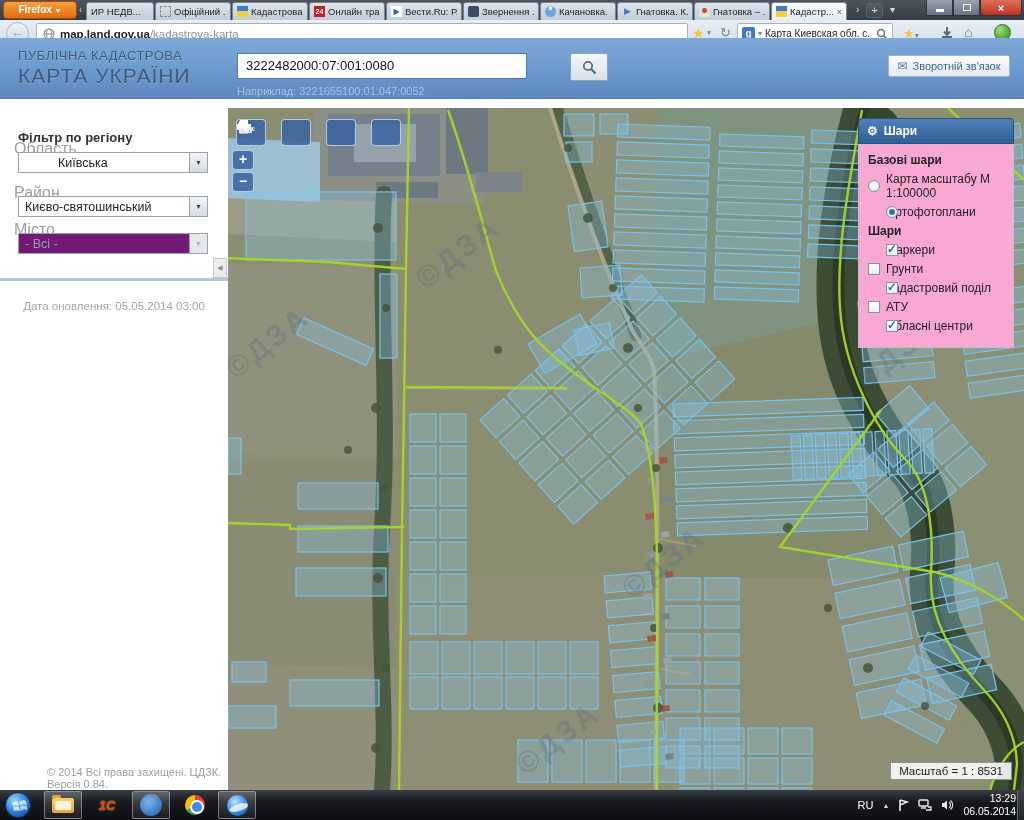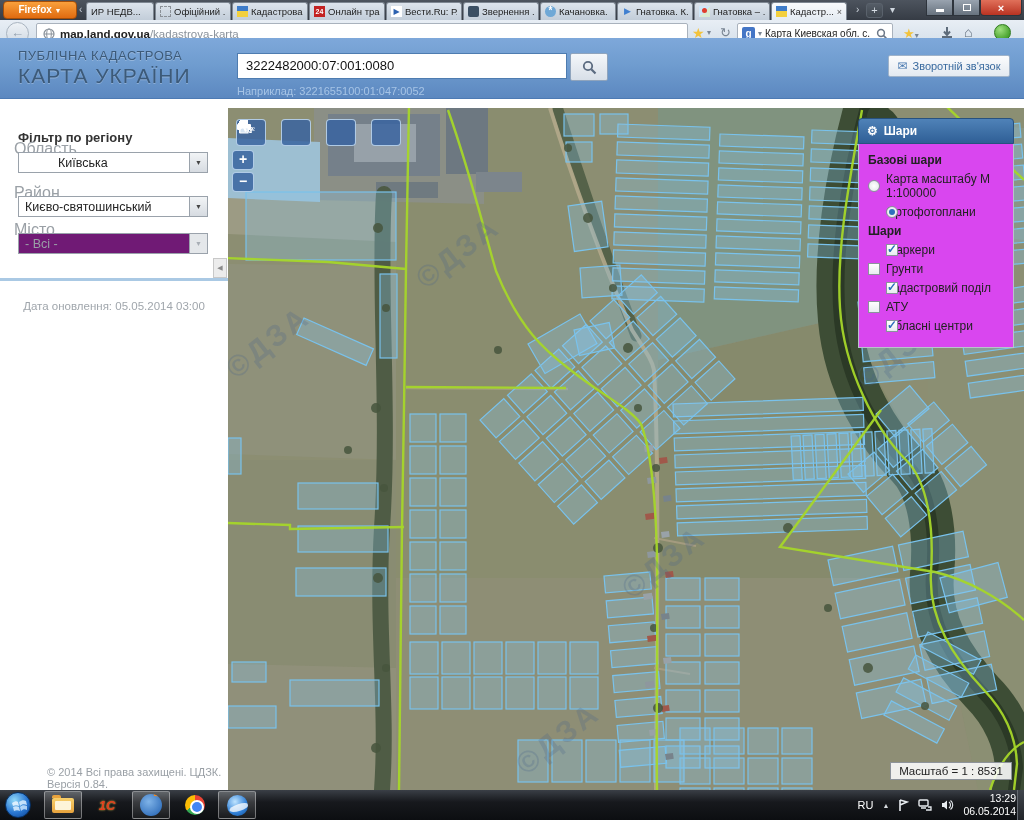--- a/index.html
+++ b/index.html
@@ -62,21 +62,21 @@
   .squery{font-size:10px;color:#222;flex:1;overflow:hidden;white-space:nowrap;}
   .navbtn{top:24px;color:#5d6b7a;font-size:14px;}
   .addon{left:994px;top:24px;width:17px;height:17px;border-radius:50%;
     background:radial-gradient(circle at 35% 30%,#9fe07f,#49a32f 70%);border:1px solid #2f7a1e;}
 
   
   .siteheader{left:0;top:38px;width:1024px;height:61px;
     background:linear-gradient(180deg,#7ea8da 0%,#6f9ccf 45%,#5c88c0 100%);border-bottom:1px solid #4d7ab3;}
   .stitle1{left:18px;top:10px;font-size:13px;letter-spacing:.5px;color:#3c5a79;text-shadow:0 1px 0 rgba(255,255,255,.25);}
   .stitle2{left:18px;top:26px;font-size:21px;letter-spacing:1px;color:#3c5a79;text-shadow:0 1px 0 rgba(255,255,255,.25);}
-  .cadsearch{left:237px;top:15px;width:330px;height:26px;background:#fff;border:1px solid #4e7cb0;
+  .cadsearch{left:237px;top:15px;width:290px;height:26px;background:#fff;border:1px solid #4e7cb0;
     font-size:13px;color:#111;padding:0 8px;line-height:24px;}
   .cadbtn{left:570px;top:15px;width:38px;height:28px;background:linear-gradient(#f4f7fa,#d8dfe8);
     border:1px solid #8fa4bd;border-radius:2px;display:flex;align-items:center;justify-content:center;}
   .cadhint{left:237px;top:47px;font-size:11px;color:#a6c4e6;}
   .feedback{left:888px;top:17px;width:122px;height:22px;background:linear-gradient(#fbfcfd,#e3e9f0);
     border:1px solid #9fb3ca;border-radius:2px;display:flex;align-items:center;justify-content:center;gap:5px;
     font-size:11px;color:#3a6b9f;}
   .feedback .env{color:#4a7ab0;font-size:12px;}
 
   
@@ -105,21 +105,21 @@
   .zbtn{width:22px;height:20px;background:rgba(58,100,160,.85);border:1px solid rgba(195,220,242,.85);
     border-radius:4px;color:#fff;font-size:14px;font-weight:bold;text-align:center;line-height:17px;}
   .scalebox{right:12px;bottom:10px;position:absolute;background:rgba(255,255,255,.87);
     border:1px solid #8d939a;font-size:11.5px;color:#222;padding:2px 8px;}
 
   
   .lpanel{left:858px;top:118px;width:156px;position:absolute;}
   .lphead{height:26px;background:linear-gradient(#4f82b8,#2f5f96);border:1px solid #27517f;
     border-radius:4px 4px 0 0;color:#fff;font-size:12px;font-weight:bold;display:flex;
     align-items:center;padding:0 8px;gap:6px;}
-  .lpbody{background:#d946ef;border:1px solid #b9c2cc;border-top:none;padding:7px 9px 9px;font-size:12px;color:#222;}
+  .lpbody{background:#f9a8d4;border:1px solid #b9c2cc;border-top:none;padding:7px 9px 9px;font-size:12px;color:#222;}
   .lpsec{font-weight:bold;margin:2px 0 4px;}
   .lprow{display:flex;align-items:center;gap:6px;margin:5px 0;}
   .radio{width:12px;height:12px;border-radius:50%;border:1px solid #8a939c;
     background:radial-gradient(#fff,#dfe3e7);flex:none;position:relative;}
   .radio.sel::after{content:"";position:absolute;left:2px;top:2px;width:6px;height:6px;border-radius:50%;background:#2f6fbe;}
   .cbx{width:12px;height:12px;border:1px solid #8a939c;background:linear-gradient(#fff,#e8ecf0);flex:none;position:relative;}
   .cbx.sel::after{content:"✓";position:absolute;left:0px;top:-3px;font-size:12px;font-weight:bold;color:#2e6ebd;}
 
   
   .taskbar{left:0;top:790px;width:1024px;height:30px;

